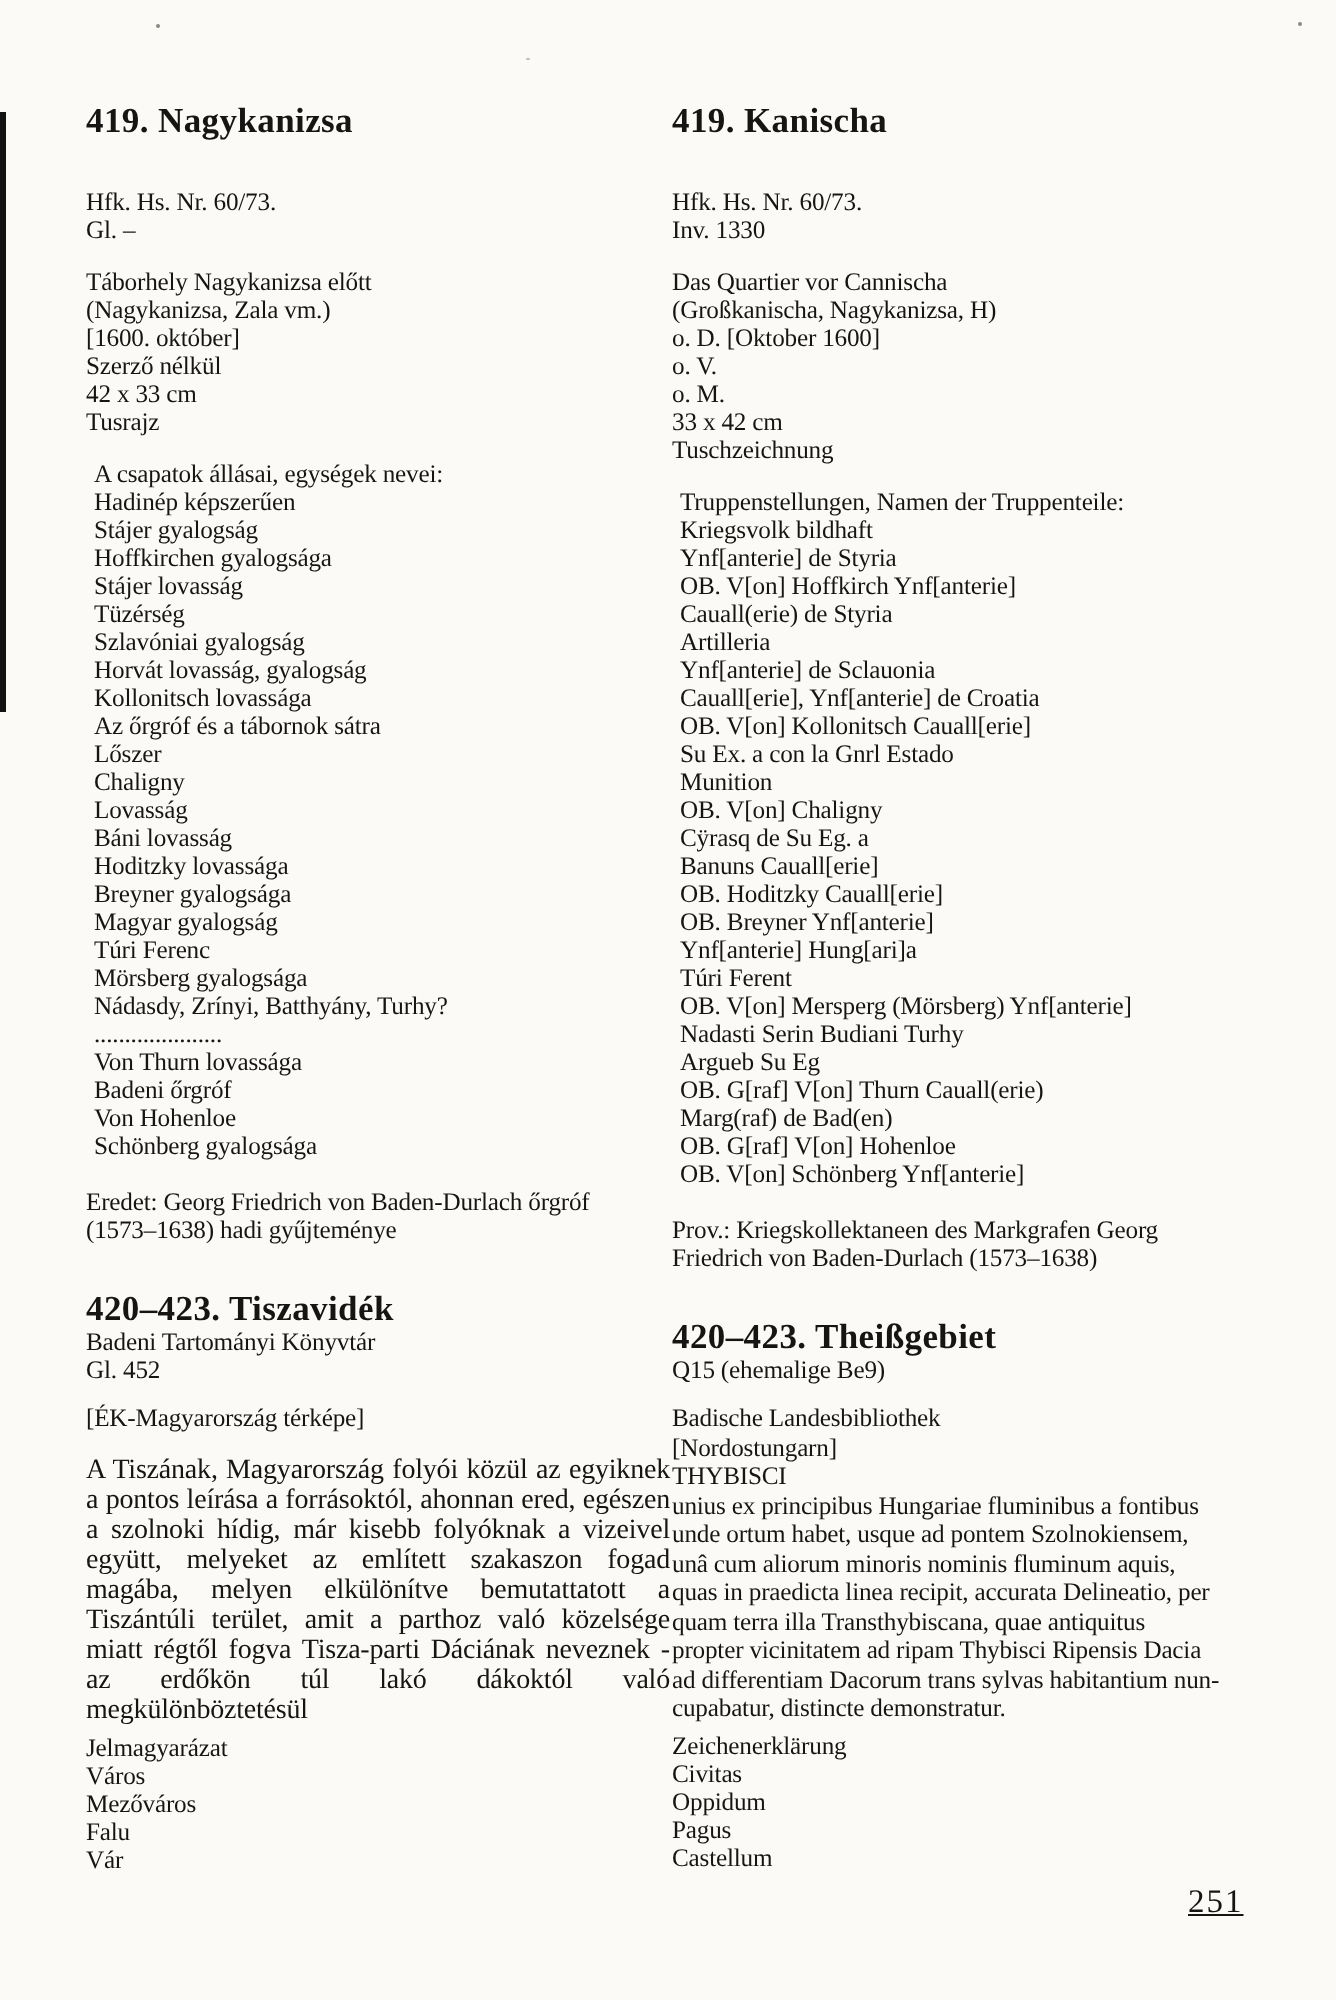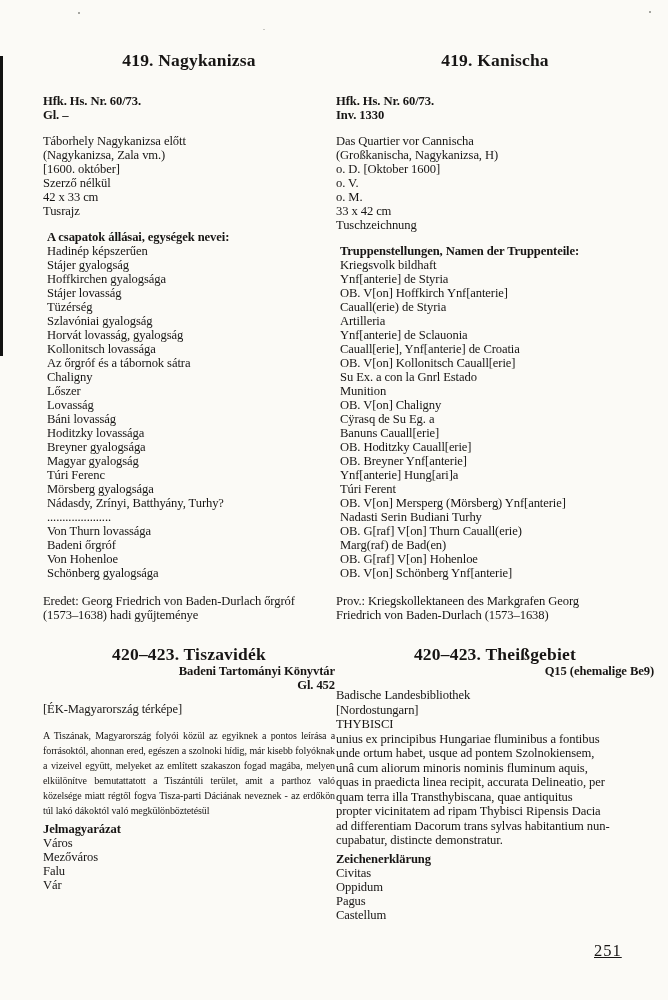--- a/index.html
+++ b/index.html
@@ -9,37 +9,37 @@
     font-family: "Liberation Serif", "DejaVu Serif", serif;
     color: #171514;
     position: relative;
     overflow: hidden;
   }
   .col { position: absolute; top: 50px; }
   .col-hu { left: 43px;  width: 292px; }
   .col-de { left: 336px; width: 318px; }
 
   .heading {
-    font-size: 17.5px; font-weight: bold; text-align: center;
+    font-size: 17.5px; font-weight: bold; 
     margin: 0 0 24px 0; line-height: 20px; letter-spacing: 0.2px;
   }
   .heading-2 { margin-top: 22px; margin-bottom: 0; }
 
   .line {
     font-size: 12.6px; line-height: 14px;
     white-space: nowrap; letter-spacing: -0.1px;
   }
-  .bold { font-weight: bold; }
+  .bold { font-weight: normal; }
   .blk   { margin: 0 0 12px 0; }
   .blk-l { margin: 0 0 14px 4px; }
-  .blk-s { margin: 0 0 10px 0; text-align: right; }
+  .blk-s { margin: 0 0 10px 0; }
 
   .body-line { font-size: 12.6px; line-height: 14.5px; white-space: nowrap; letter-spacing: -0.1px; }
   .para {
-    font-size: 10px; line-height: 15px; letter-spacing: -0.1px;
+    font-size: 14px; line-height: 15px; letter-spacing: -0.1px;
     text-align: justify; margin: 0 0 4px 0;
   }
   .blk-desc { margin: 0 0 4px 0; }
 
   .page-number {
     position: absolute; left: 594px; top: 941px;
     font-size: 16.5px; letter-spacing: 1px; text-decoration: underline;
   }
 
   .scan-edge {
@@ -81,22 +81,22 @@
     <div>
         <div class="line">Hadinép képszerűen</div>
         <div class="line">Stájer gyalogság</div>
         <div class="line">Hoffkirchen gyalogsága</div>
         <div class="line">Stájer lovasság</div>
         <div class="line">Tüzérség</div>
         <div class="line">Szlavóniai gyalogság</div>
         <div class="line">Horvát lovasság, gyalogság</div>
         <div class="line">Kollonitsch lovassága</div>
         <div class="line">Az őrgróf és a tábornok sátra</div>
+        <div class="line">Lőszer</div>
         <div class="line">Chaligny</div>
-        <div class="line">Lőszer</div>
         <div class="line">Lovasság</div>
         <div class="line">Báni lovasság</div>
         <div class="line">Hoditzky lovassága</div>
         <div class="line">Breyner gyalogsága</div>
         <div class="line">Magyar gyalogság</div>
         <div class="line">Túri Ferenc</div>
         <div class="line">Mörsberg gyalogsága</div>
         <div class="line">Nádasdy, Zrínyi, Batthyány, Turhy?</div>
         <div class="line">.....................</div>
         <div class="line">Von Thurn lovassága</div>
@@ -168,20 +168,21 @@
         <div class="line">Munition</div>
         <div class="line">OB. V[on] Chaligny</div>
         <div class="line">Cÿrasq de Su Eg. a</div>
         <div class="line">Banuns Cauall[erie]</div>
         <div class="line">OB. Hoditzky Cauall[erie]</div>
         <div class="line">OB. Breyner Ynf[anterie]</div>
         <div class="line">Ynf[anterie] Hung[ari]a</div>
         <div class="line">Túri Ferent</div>
         <div class="line">OB. V[on] Mersperg (Mörsberg) Ynf[anterie]</div>
         <div class="line">Nadasti Serin Budiani Turhy</div>
+        <div class="line">Argueb Su Eg</div>
         <div class="line">OB. G[raf] V[on] Thurn Cauall(erie)</div>
         <div class="line">Marg(raf) de Bad(en)</div>
         <div class="line">OB. G[raf] V[on] Hohenloe</div>
         <div class="line">OB. V[on] Schönberg Ynf[anterie]</div>
       </div>
   </div>
 
   <div>
       <div class="line">Prov.: Kriegskollektaneen des Markgrafen Georg</div>
       <div class="line">Friedrich von Baden-Durlach (1573–1638)</div>

